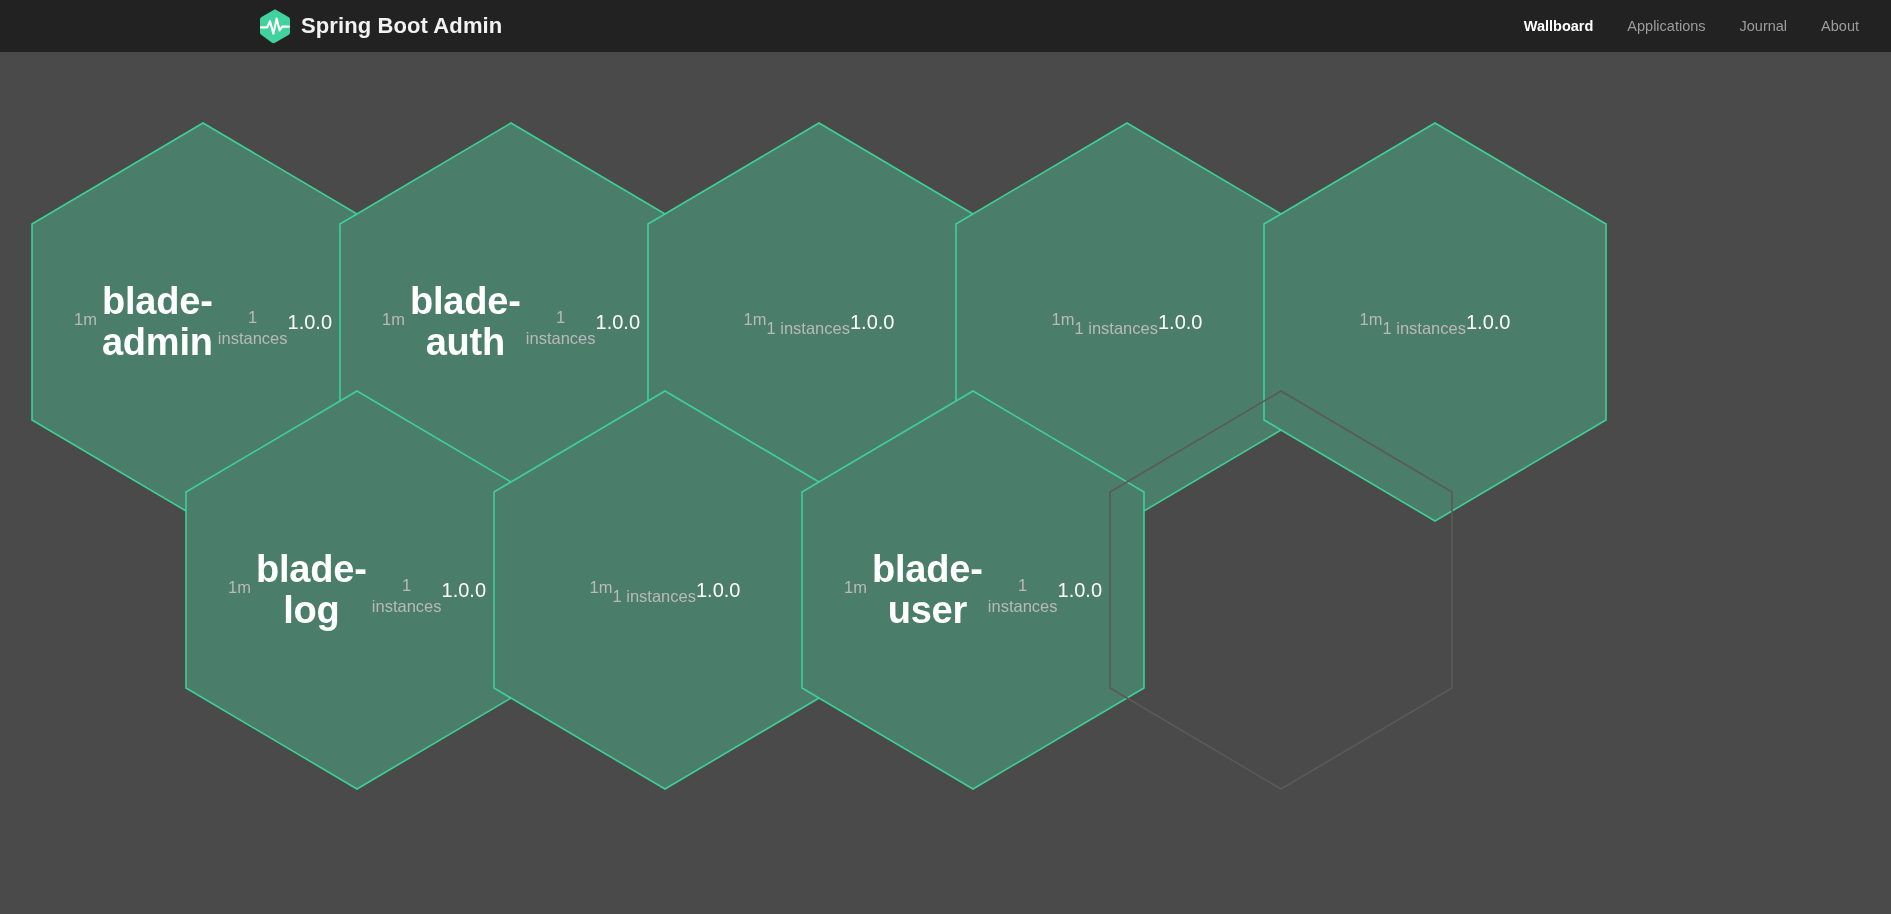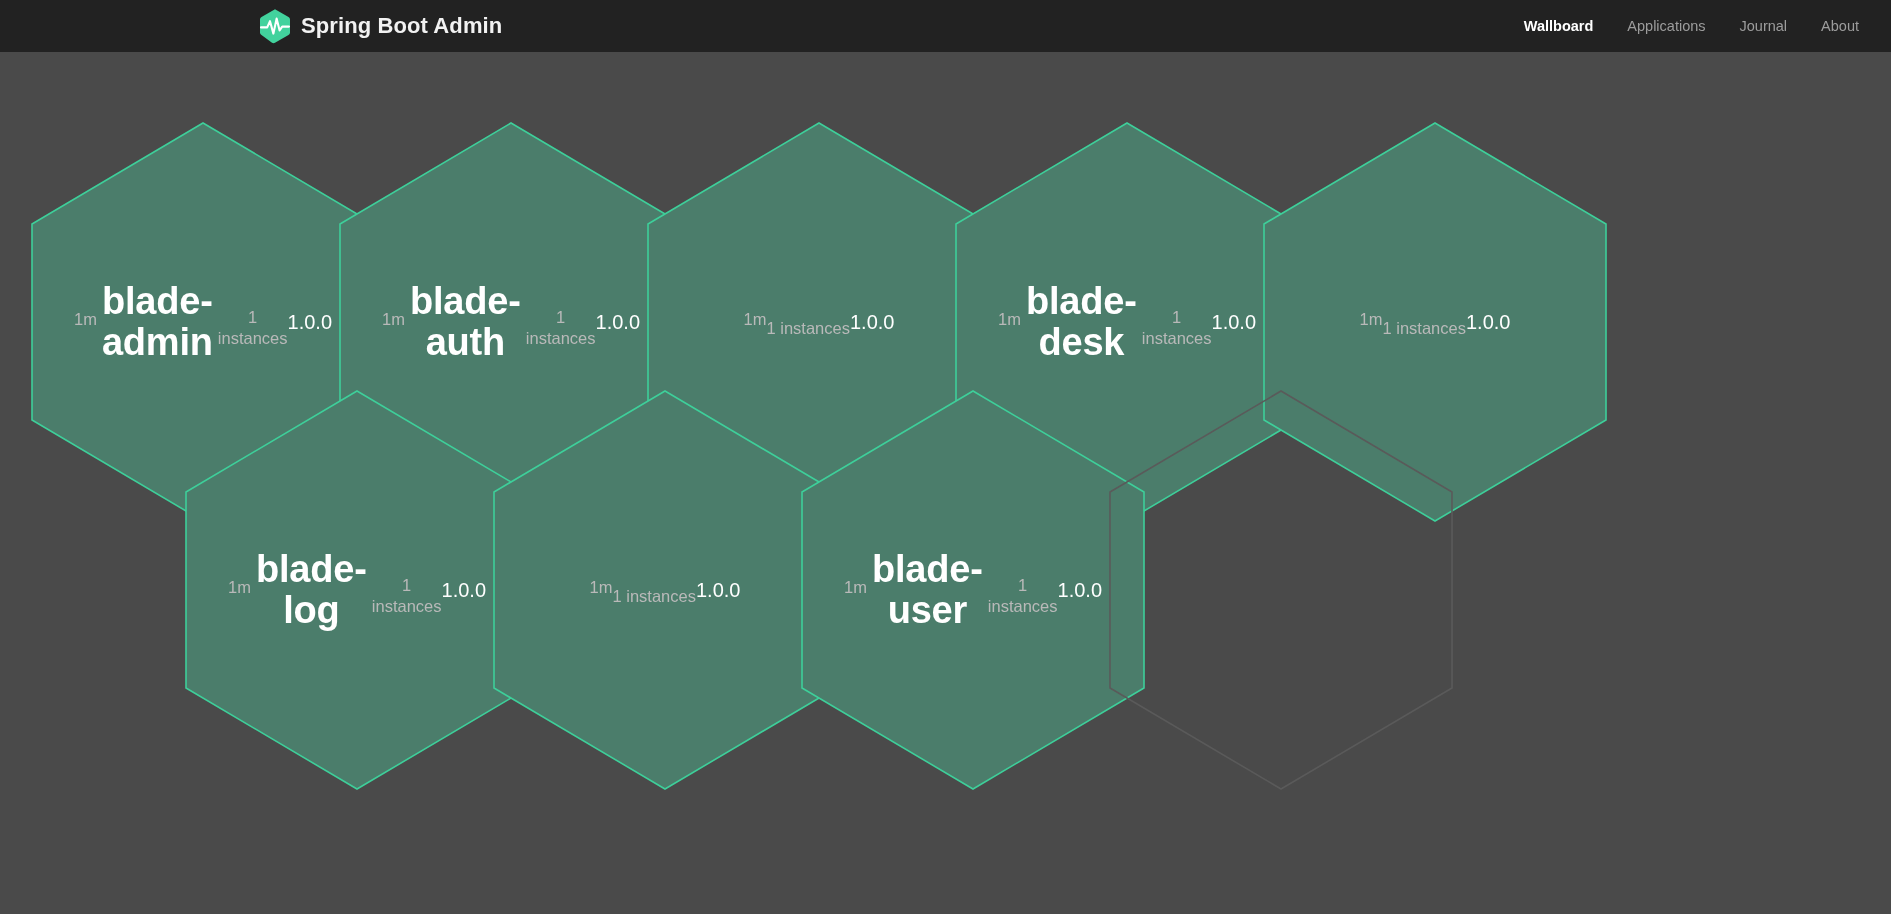--- a/index.html
+++ b/index.html
@@ -192,21 +192,20 @@
         <div class="hex-instances">1 instances</div>
         <div class="hex-version">1.0.0</div>
       </div>
     </div>
     <div class="hex" style="left: 952px; top: 68px;">
       <svg viewBox="0 0 350 404" preserveAspectRatio="none">
         <polygon points="175,3 346,104 346,300 175,401 4,300 4,104" fill="#4b7d6b" stroke="#3ecf9a" stroke-width="1.6"></polygon>
       </svg>
       <div class="hex-body">
         <div class="hex-uptime">1m</div>
-        <div class="hex-name">blade-desk</div>
         <div class="hex-instances">1 instances</div>
         <div class="hex-version">1.0.0</div>
       </div>
     </div>
     <div class="hex" style="left: 1260px; top: 68px;">
       <svg viewBox="0 0 350 404" preserveAspectRatio="none">
         <polygon points="175,3 346,104 346,300 175,401 4,300 4,104" fill="#4b7d6b" stroke="#3ecf9a" stroke-width="1.6"></polygon>
       </svg>
       <div class="hex-body">
         <div class="hex-uptime">1m</div>

